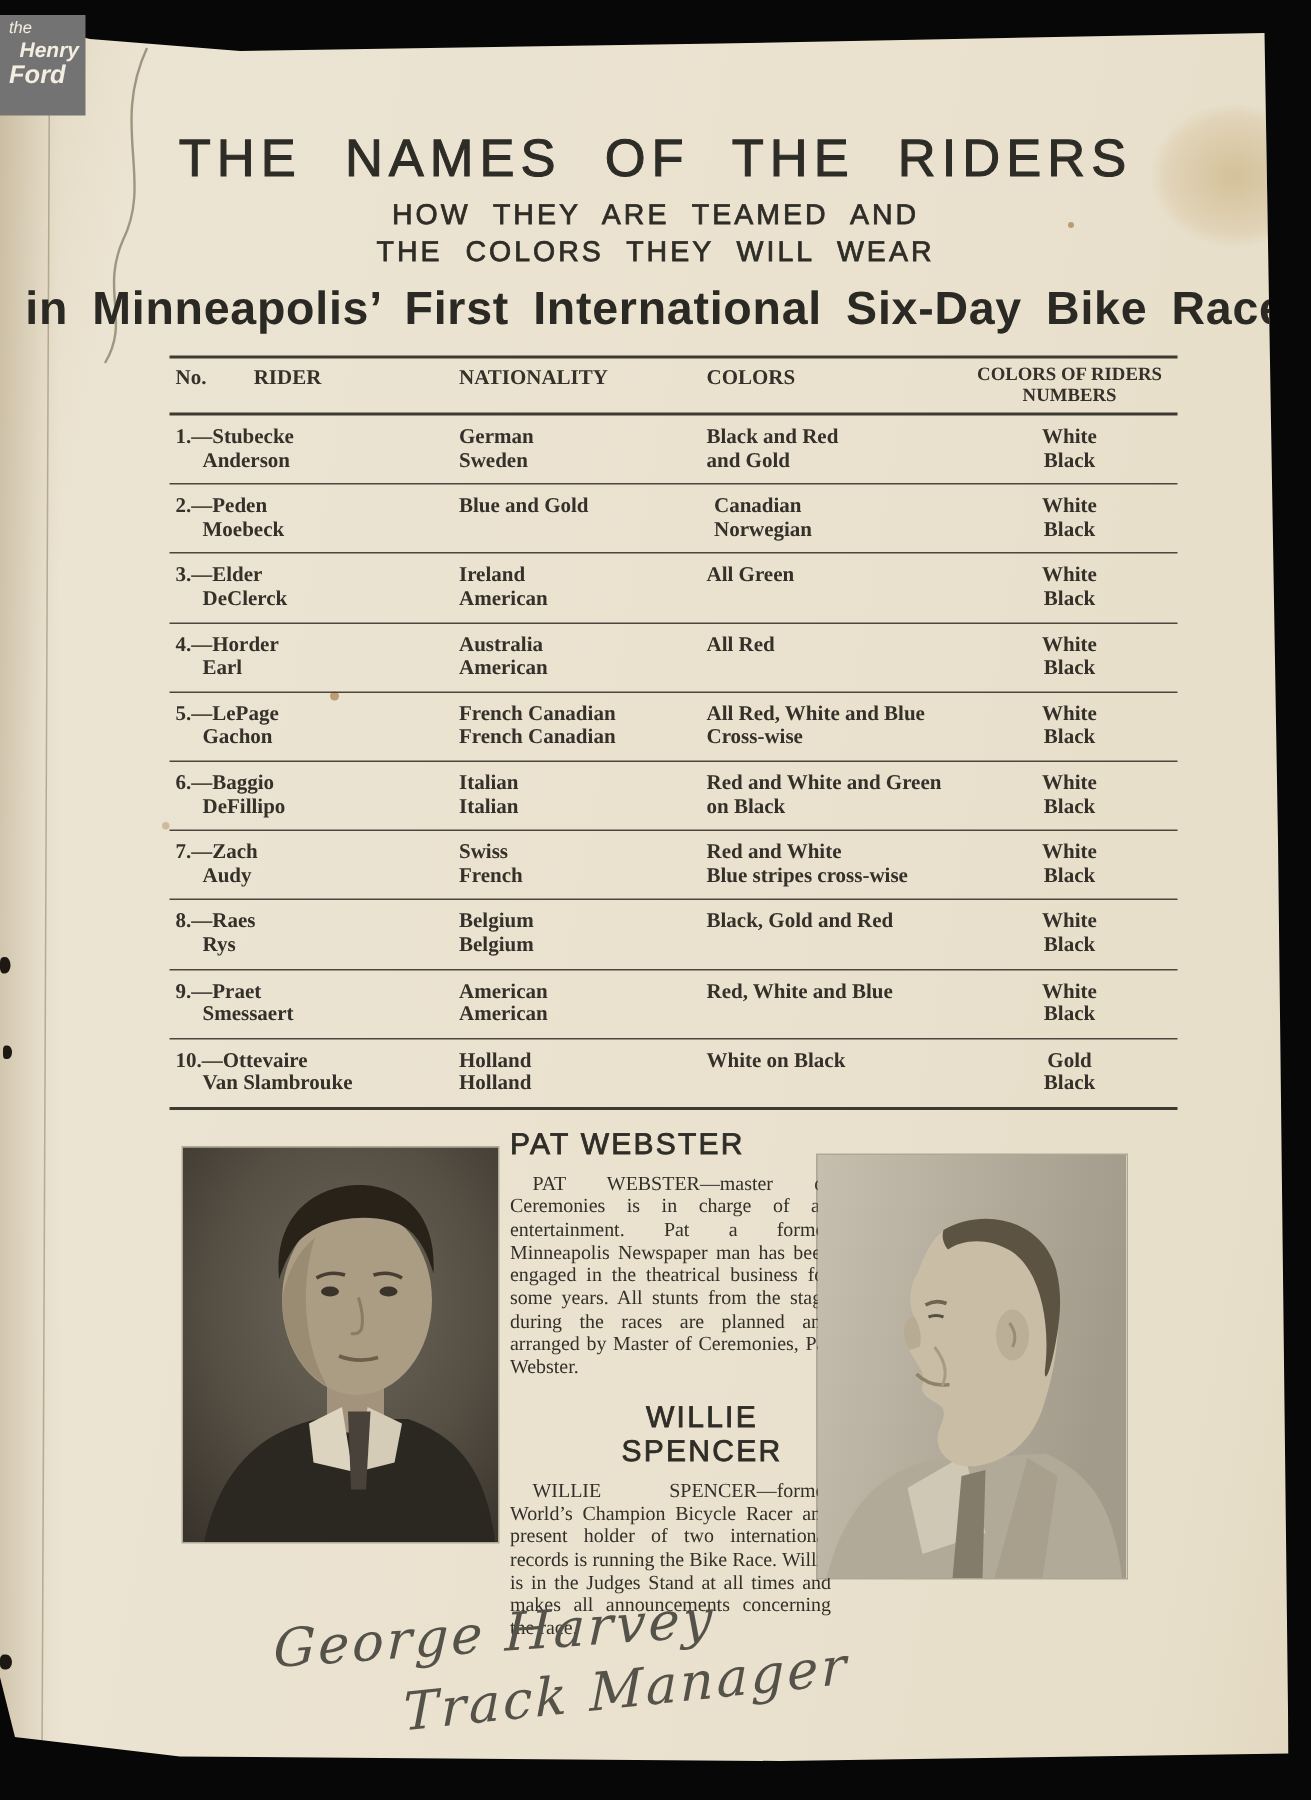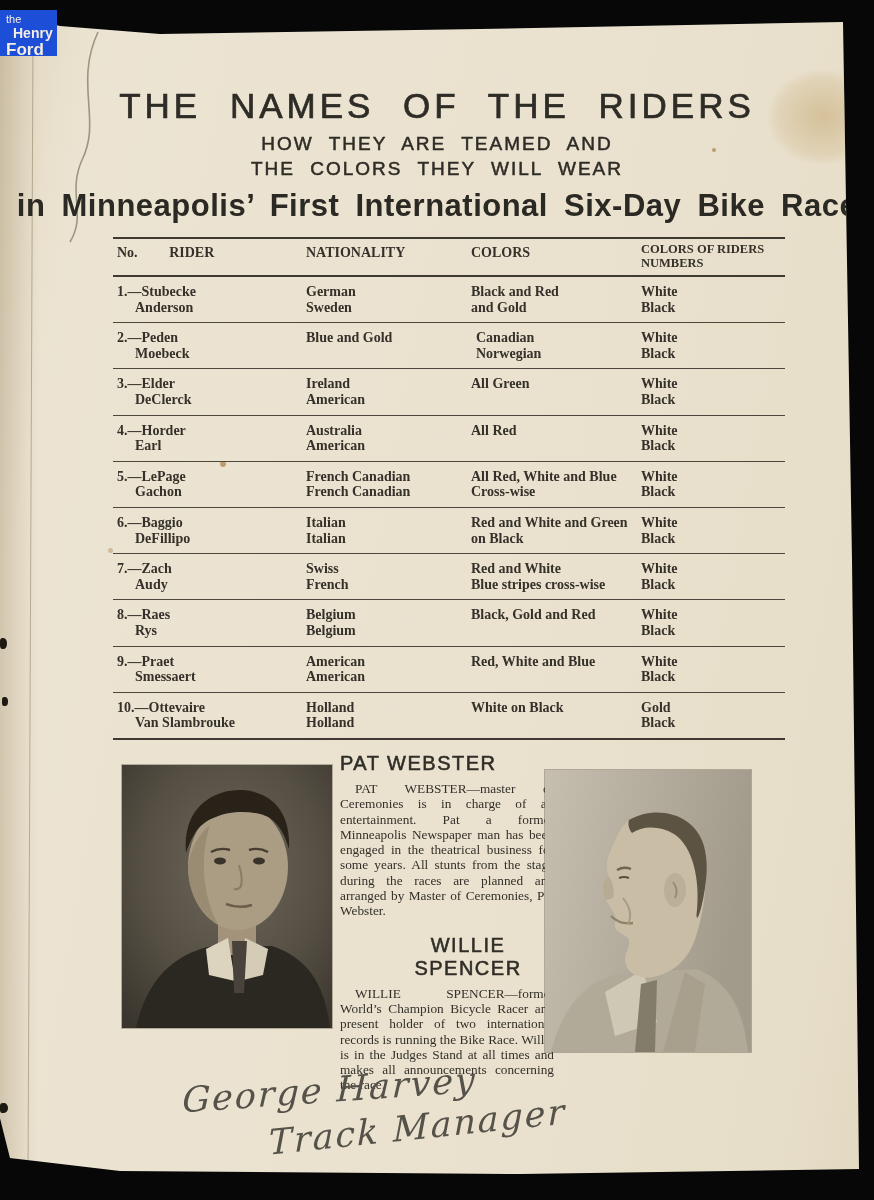--- a/index.html
+++ b/index.html
@@ -20,42 +20,42 @@
   .left-strip { position:absolute; left:0; top:0; width:40px; height:100%;
     background:linear-gradient(90deg, rgba(150,128,92,.30), rgba(150,128,92,.08) 65%, rgba(150,128,92,0)); }
   .crease { position:absolute; left:30px; top:55px; width:1px; height:1105px;
     background:rgba(112,97,70,.42); transform:rotate(.25deg); }
   .thread { position:absolute; left:40px; top:28px; }
   .stain { position:absolute; left:748px; top:52px; width:150px; height:130px; border-radius:50%;
     background:radial-gradient(closest-side, rgba(186,150,84,.42), rgba(186,150,84,.16) 60%, rgba(186,150,84,0) 75%); }
   .speck { position:absolute; border-radius:50%; background:rgba(150,100,40,.55); }
   .bind-mark { position:absolute; background:#1d1912; border-radius:40% 60% 60% 40%; }
   
-  #hf-logo { position:absolute; left:0; top:10px; width:57px; height:46px;
-    background:#1d4ed8; z-index:6; color:#f4ede1; }
+  #hf-logo { position:absolute; left:0; top:10px; width:57px; height:67px;
+    background:#737373; z-index:6; color:#f4ede1;font-style:italic; }
   #hf-logo .the  { position:absolute; left:6px; top:3px;  font-size:11px; font-weight:400; }
   #hf-logo .l1   { position:absolute; left:13px; top:15px; font-size:14px; font-weight:700; }
   #hf-logo .l2   { position:absolute; left:6px;  top:30px; font-size:17px; font-weight:700; }
   
   .ink { color:#2e2c26; }
   #title { position:absolute; left:0; top:86px; width:874px; text-align:center;
     font-size:35px; font-weight:400; letter-spacing:4px; word-spacing:15px;
     -webkit-text-stroke:.7px #2e2c26; }
   .subline { position:absolute; left:0; width:874px; text-align:center;
     font-size:19px; font-weight:400; letter-spacing:2px; word-spacing:8px;
     -webkit-text-stroke:.5px #2e2c26; }
   #sub1 { top:133px; } #sub2 { top:158px; }
   #event-line { position:absolute; left:0; top:188px; width:874px; text-align:center;
     font-size:31px; font-weight:700; letter-spacing:.5px; word-spacing:7px; color:#2b2923; }
   
   #riders-table { position:absolute; left:113px; top:237px; width:672px;
     font-family:"Liberation Serif", serif; font-weight:700; color:#35312a;
     border-top:2px solid #3e3a32; }
   .thead { display:flex; padding:6px 0 5px; border-bottom:2px solid #3e3a32; font-size:14px; }
-  .c1 { width:193px; } .c2 { width:165px; } .c3 { width:170px; } .c4 { width:144px; }
+  .c1 { width:193px; } .c2 { width:165px; } .c3 { width:170px; } .c4 { width:144px; text-align:center; }
   .thead .h-no { margin-left:4px; } .thead .h-rider { margin-left:28px; }
   .c4-head { font-size:12.5px; line-height:13.5px; margin-top:-2px; }
   .trow { display:flex; padding:7px 0 7px; border-bottom:1px solid #4c463c; font-size:14px; line-height:15.6px; }
   .trow:last-child { border-bottom:2.5px solid #3e3a32; }
   .cell .line { white-space:nowrap; }
   .c-rider .line { margin-left:4px; }
   .c-rider .indent2 { margin-left:22px; }
   
   .photo { position:absolute; box-shadow:0 0 0 1px rgba(70,62,50,.35); }
   #pat-photo    { left:122px; top:765px; width:210px; height:263px; }

